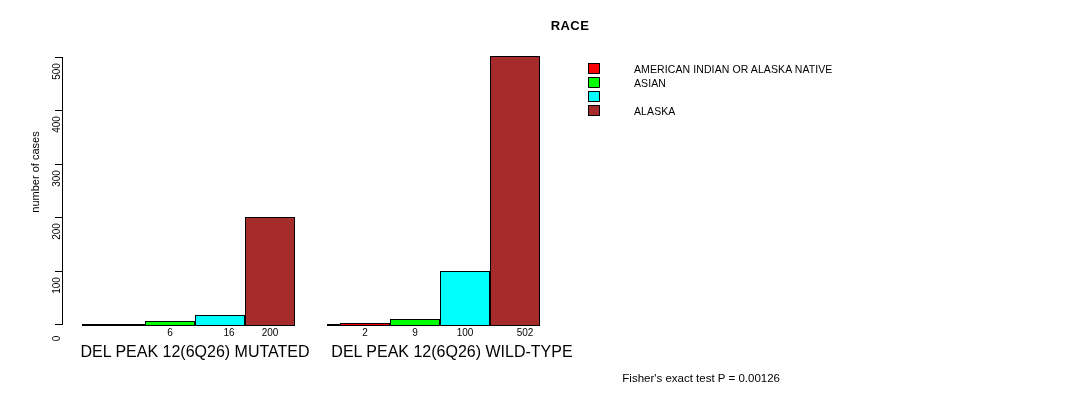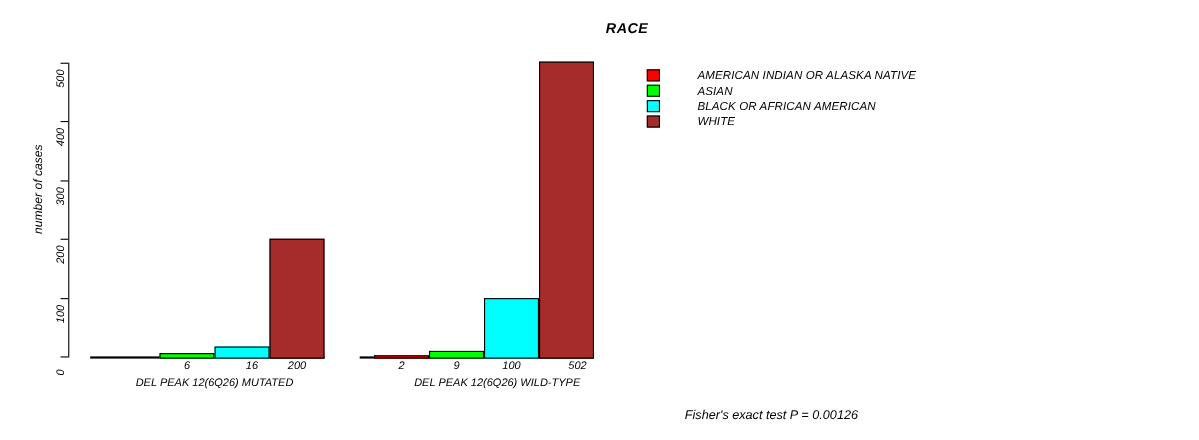--- a/index.html
+++ b/index.html
@@ -14,21 +14,20 @@
     color: #000000;
     overflow: hidden;
     position: relative;
   }
 
   #plot-root {
     position: absolute;
     left: 0; top: 0;
     width: 1090px;
     height: 400px;
-    font-style: italic;
   }
 
   
   .chart-title {
     position: absolute;
     left: 455px;
     top: 18px;
     width: 230px;
     text-align: center;
     font-size: 13px;
@@ -103,21 +102,21 @@
     top: 327px;
     font-size: 10px;
     text-align: center;
     white-space: nowrap;
   }
 
   
   .group-caption {
     position: absolute;
     top: 343px;
-    font-size: 10px;
+    font-size: 16px;
     text-align: center;
     white-space: nowrap;
   }
 
   
   .footer-note {
     position: absolute;
     left: 330px;
     top: 372px;
     width: 450px;
@@ -214,21 +213,20 @@
       <div class="legend-row">
         <span class="legend-swatch" style="background: rgb(255, 0, 0);"></span>
         <span class="legend-text">AMERICAN INDIAN OR ALASKA NATIVE</span>
       </div>
       <div class="legend-row">
         <span class="legend-swatch" style="background: rgb(0, 255, 0);"></span>
         <span class="legend-text">ASIAN</span>
       </div>
       <div class="legend-row">
         <span class="legend-swatch" style="background: rgb(0, 255, 255);"></span>
-        <span class="legend-text">BLACK OR AFRICAN AMERICAN</span>
       </div>
       <div class="legend-row">
         <span class="legend-swatch" style="background: rgb(166, 43, 43);"></span>
-        <span class="legend-text">WHITE</span>
+        <span class="legend-text">ALASKA</span>
       </div>
     </div>
 
 </div>
 
 </body></html>

